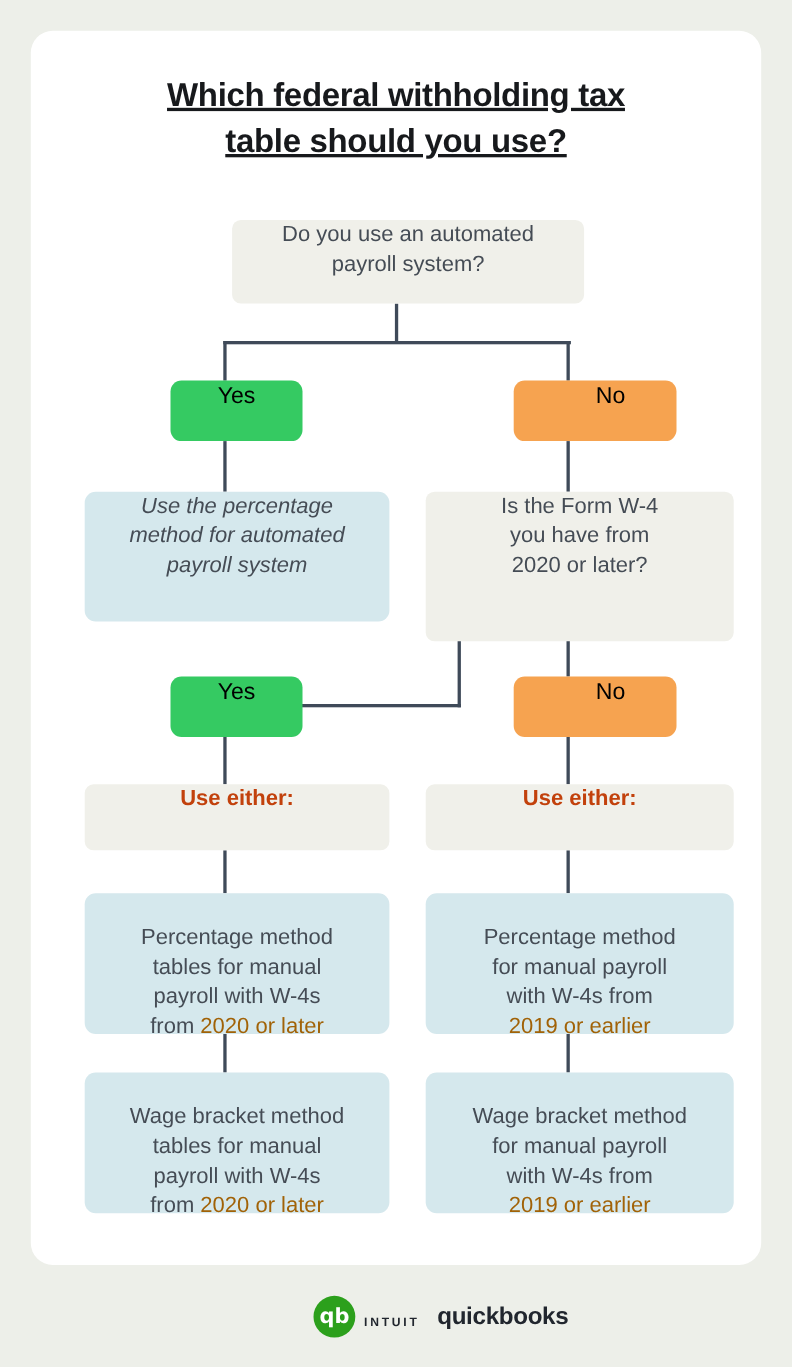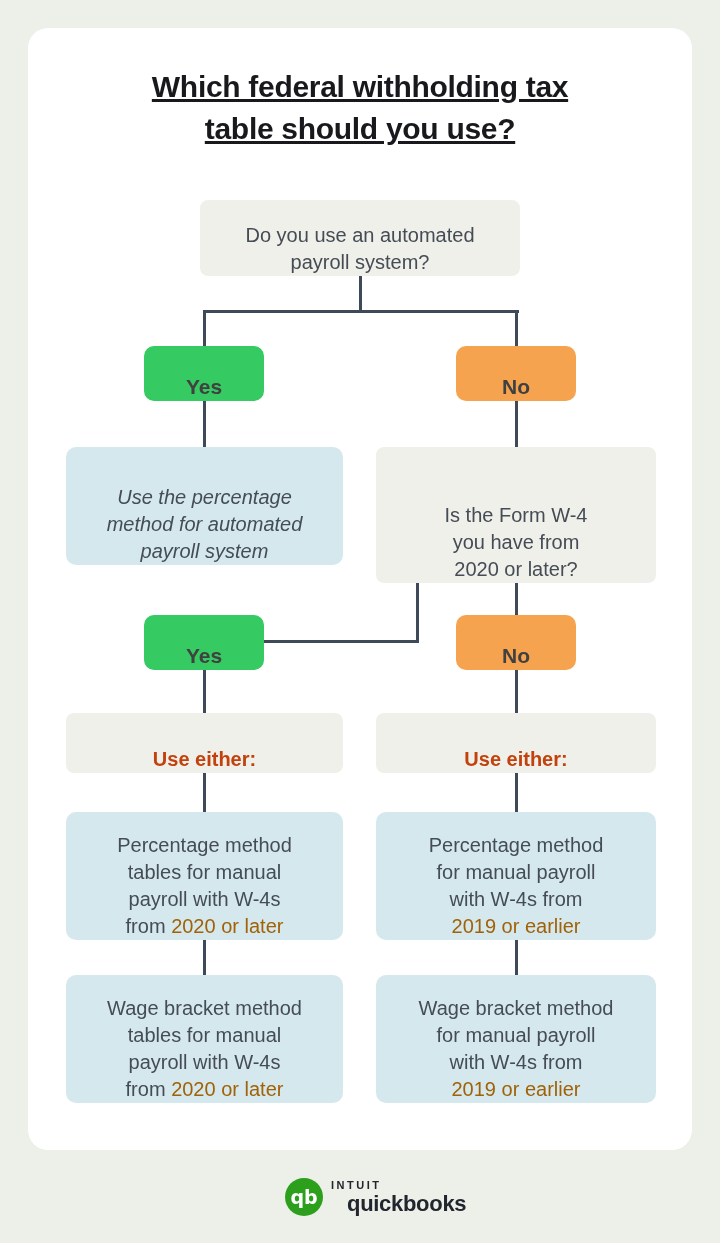--- a/index.html
+++ b/index.html
@@ -16,46 +16,46 @@
     background:#ffffff;border-radius:20px;
   }
   .title{
     position:absolute;left:0;right:0;top:34px;margin:4px;
     text-align:center;font-size:30px;font-weight:bold;
     color:#17191c;line-height:1.4;letter-spacing:-0.3px;
     white-space:pre-line;
     text-decoration:underline;
   }
   .box{
-    position:absolute;display:flex;align-items:flex-end;justify-content:center;
+    position:absolute;display:flex;align-items:flex-start;justify-content:center;
     text-align:center;white-space:pre-line;
-    font-size:20px;line-height:1.35;color:#454c55;
+    font-size:20px;line-height:1.35;color:#454c55;margin-left:11px;
   }
   .beige{background:#f0f0ea;border-radius:8px;}
   .blue{background:#d5e8ed;border-radius:10px;}
   .btn{
-    border-radius:10px;font-weight:bold;font-size:21px;color:#404040;
+    border-radius:10px;font-weight:normal;font-size:21px;color:#000000;
   }
   .green{background:#35ca62;}
-  .orange{background:#f6a350;}
+  .orange{background:#f6a350;padding-left:28px;}
   .strong{font-weight:normal;color:#a16207;}
   .either{font-weight:bold;color:#c2410c;font-size:20px;}
   .conn{position:absolute;background:#3f4a59;}
   
   .footer{
     position:absolute;left:285px;top:1176px;height:42px;
     display:flex;align-items:center;gap:8px;
   }
   .qb-circle{
     width:38px;height:38px;border-radius:50%;background:#2ca01c;
     display:flex;align-items:center;justify-content:center;
     color:#ffffff;font-weight:bold;font-size:19px;
     font-family:"DejaVu Sans",sans-serif;
   }
-  .wordmark{display:flex;flex-direction:column;justify-content:center;}
+  .wordmark{display:flex;flex-direction:row;justify-content:center;align-items:flex-end;}
   .intuit{
     font-size:11px;font-weight:bold;letter-spacing:2.5px;color:#21262e;line-height:1.1;
   }
   .qbooks{
     font-size:22px;font-weight:bold;color:#21262e;line-height:1.05;letter-spacing:-0.3px;margin-left:16px;
   }
 </style>
 </head>
 <body>
 

